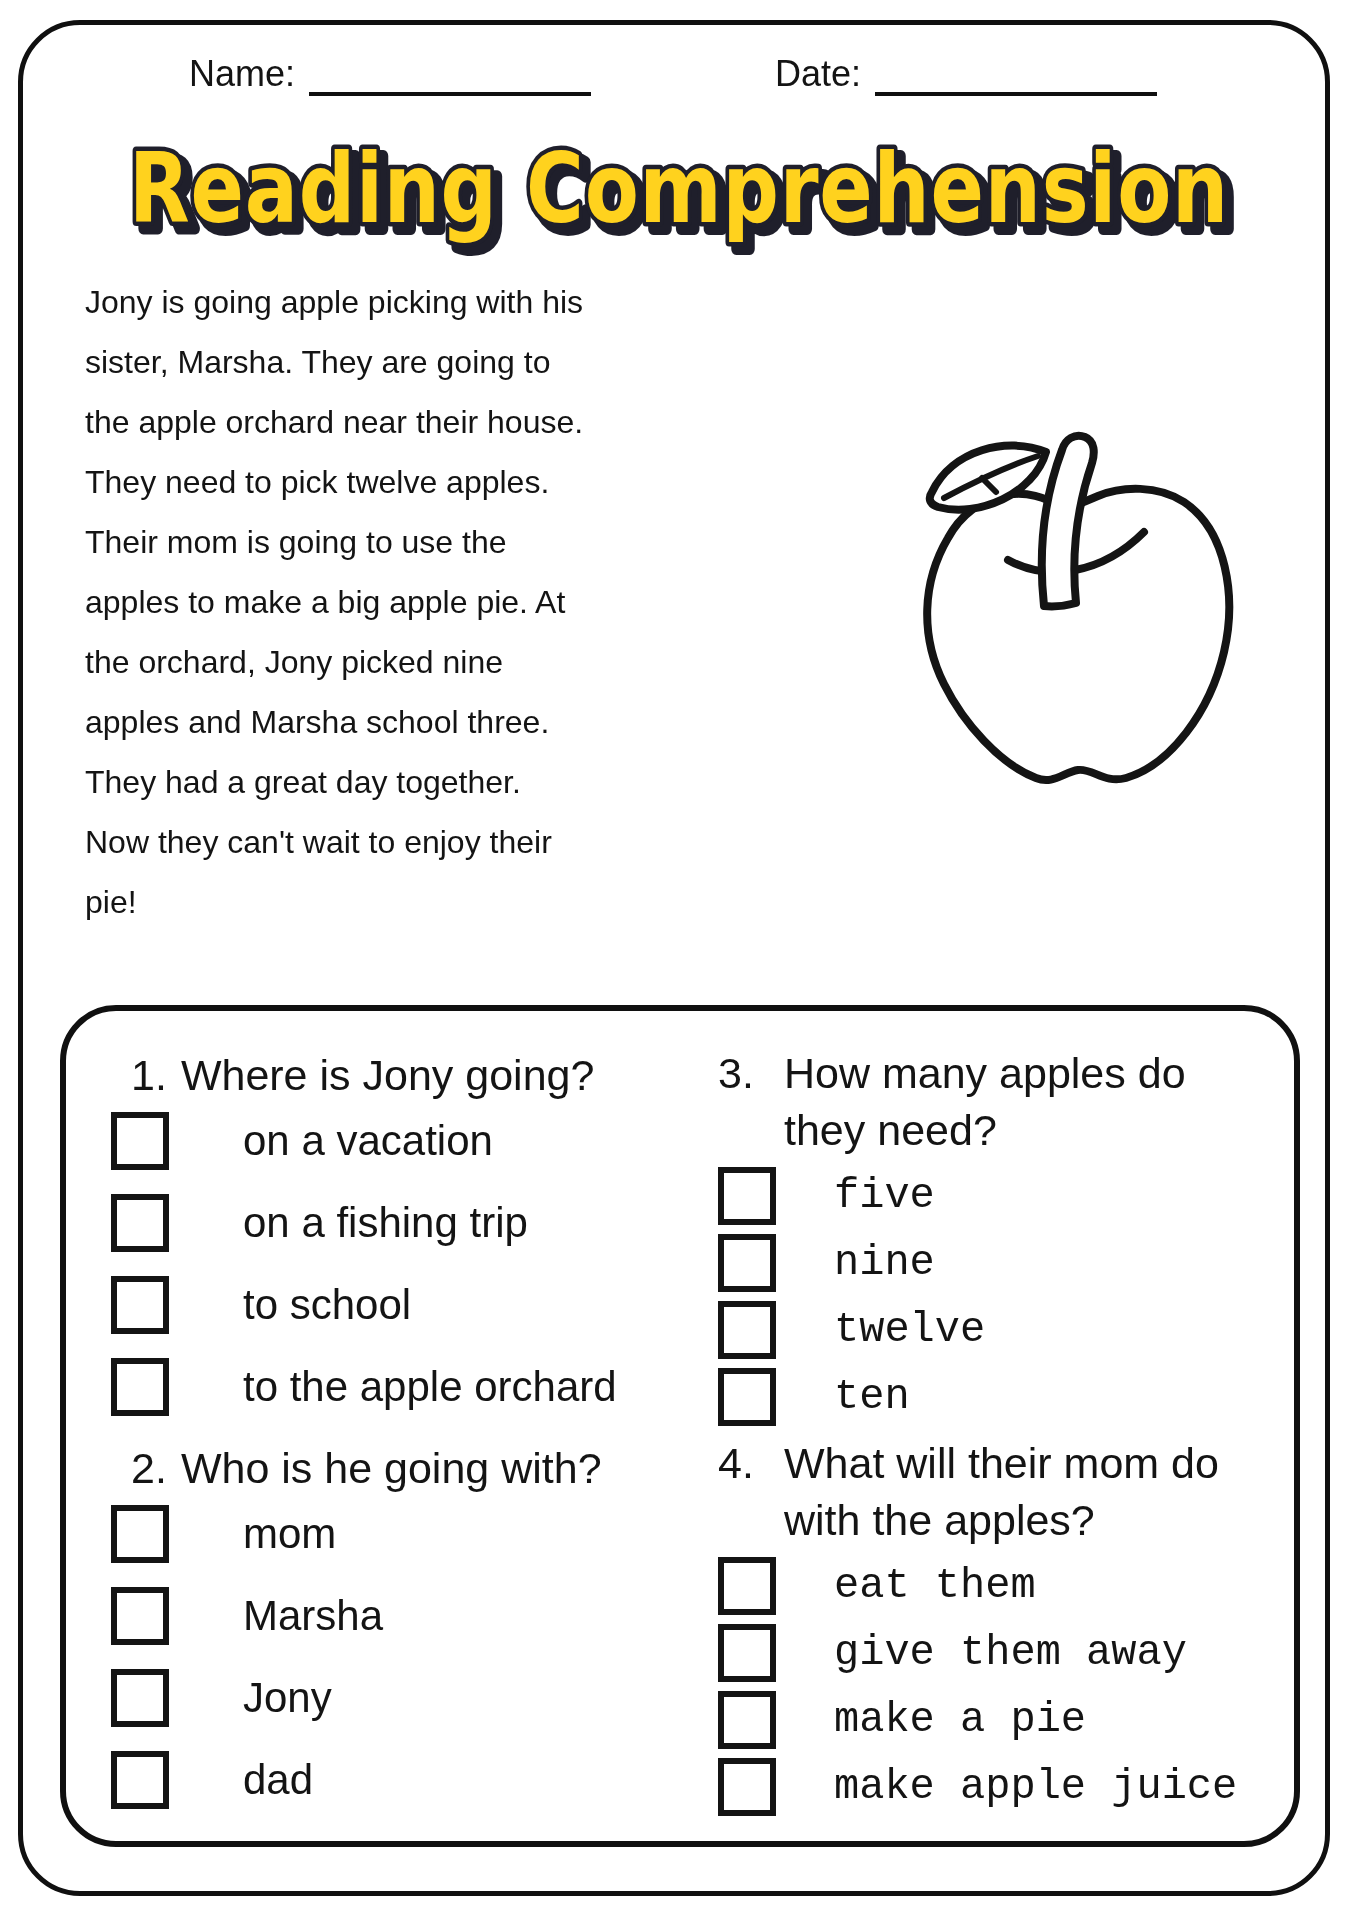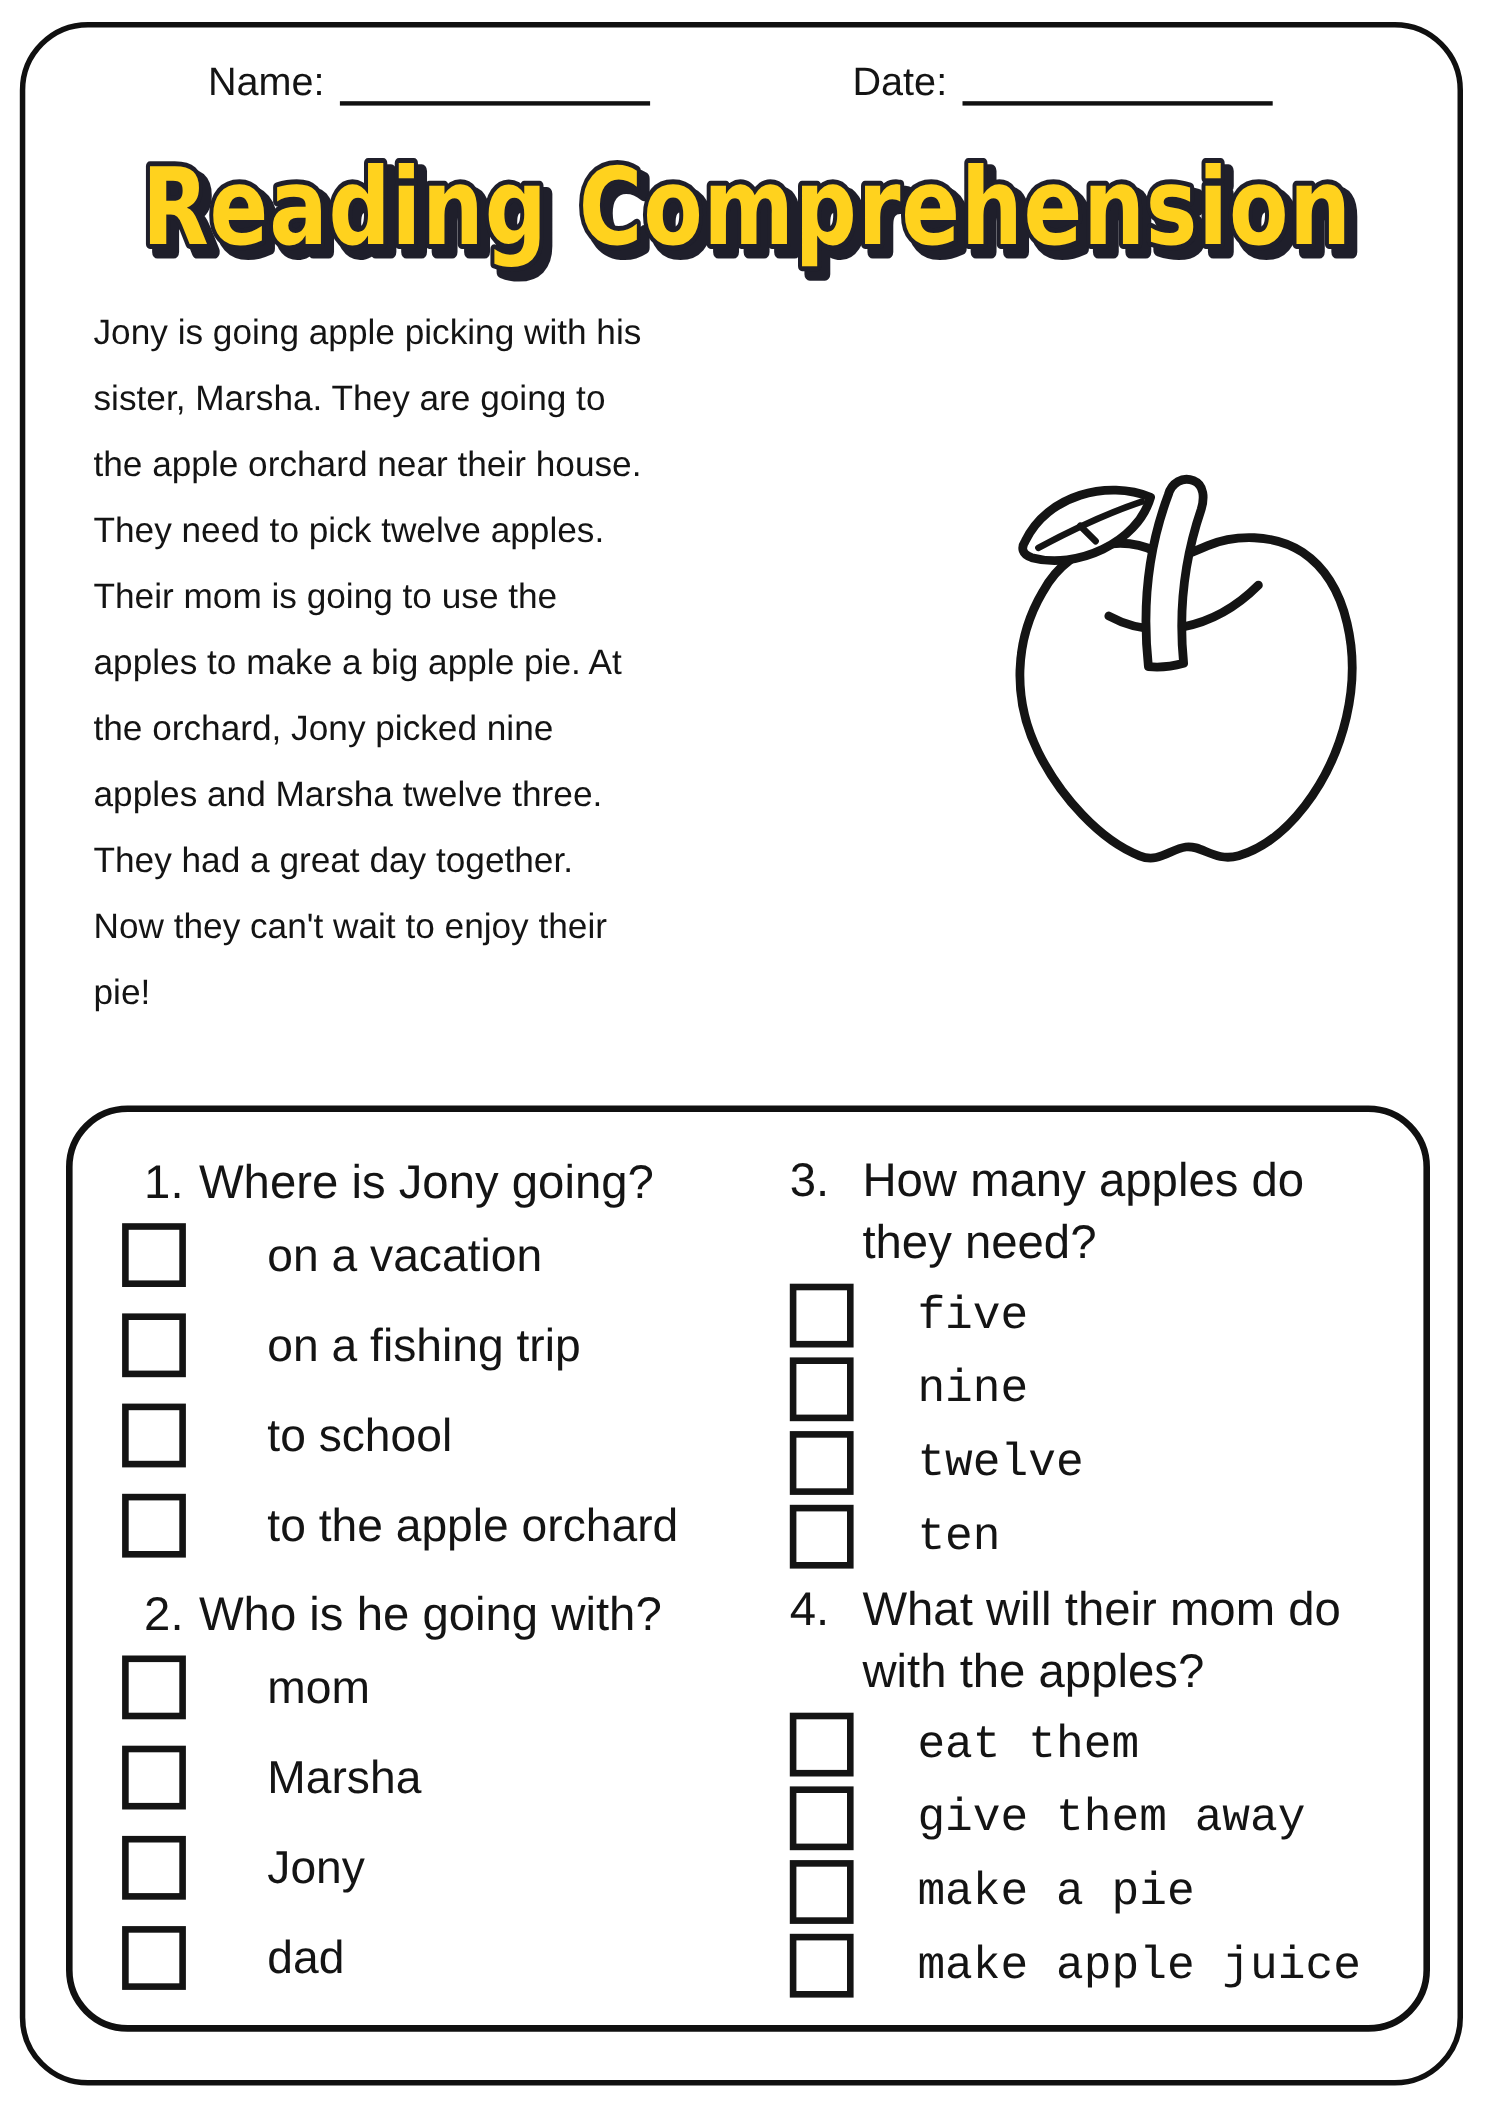--- a/index.html
+++ b/index.html
@@ -82,21 +82,21 @@
   </svg>
 
   <div class="passage">
     <div>Jony is going apple picking with his</div>
     <div>sister, Marsha. They are going to</div>
     <div>the apple orchard near their house.</div>
     <div>They need to pick twelve apples.</div>
     <div>Their mom is going to use the</div>
     <div>apples to make a big apple pie. At</div>
     <div>the orchard, Jony picked nine</div>
-    <div>apples and Marsha twelve three.</div>
+    <div>apples and Marsha school three.</div>
     <div>They had a great day together.</div>
     <div>Now they can't wait to enjoy their</div>
     <div>pie!</div>
   </div>
 
   <svg class="apple-svg" viewBox="0 0 336 396">
 
     <path class="shape" d="M152,100
       C118,72 62,80 36,128
       C10,172 8,226 32,274

